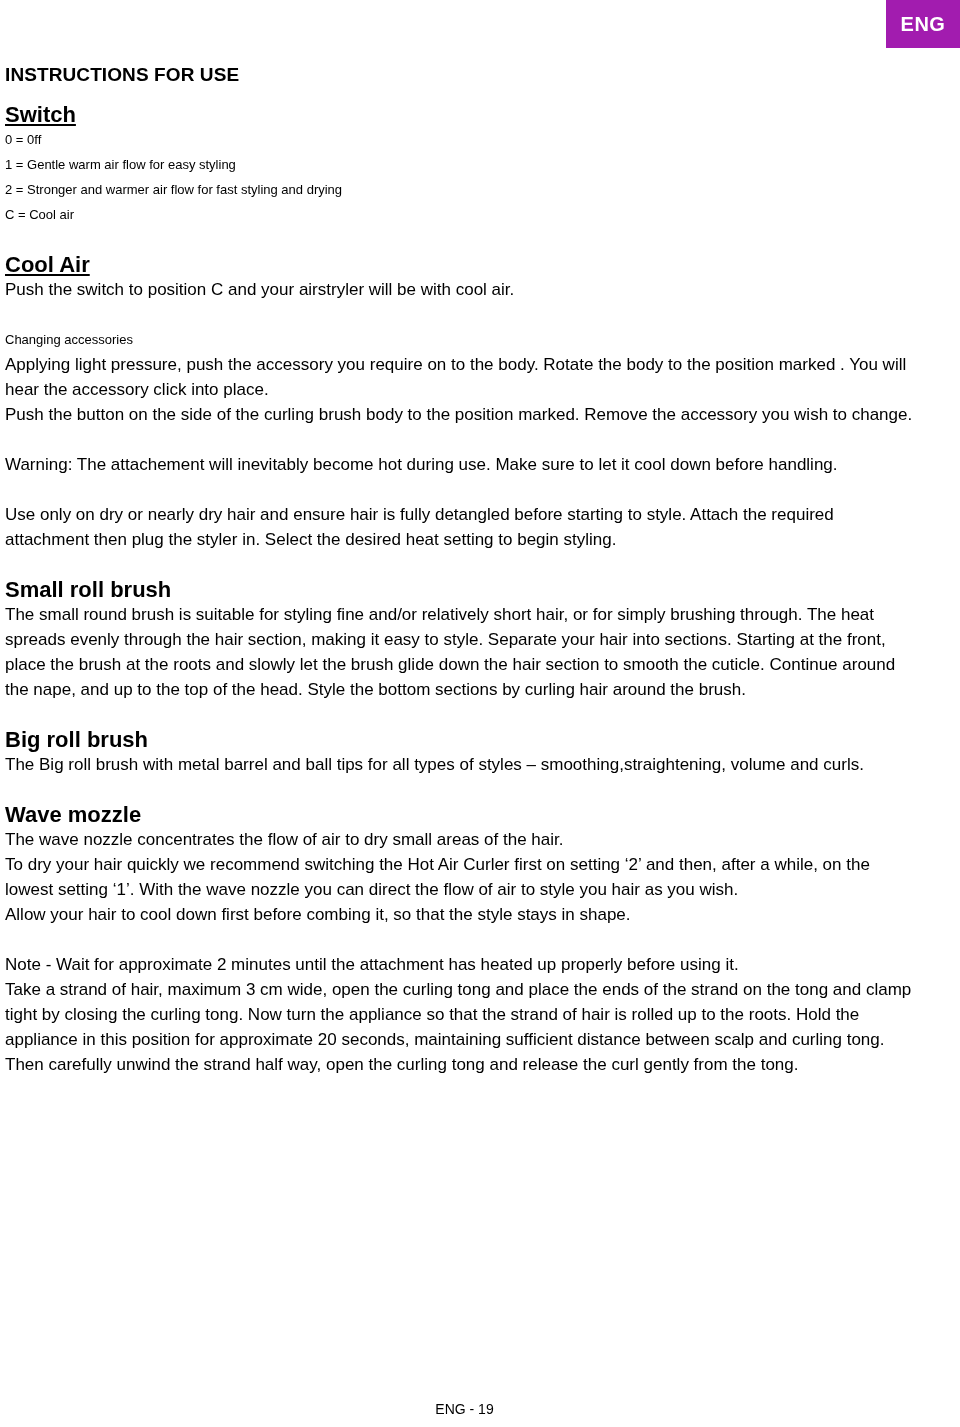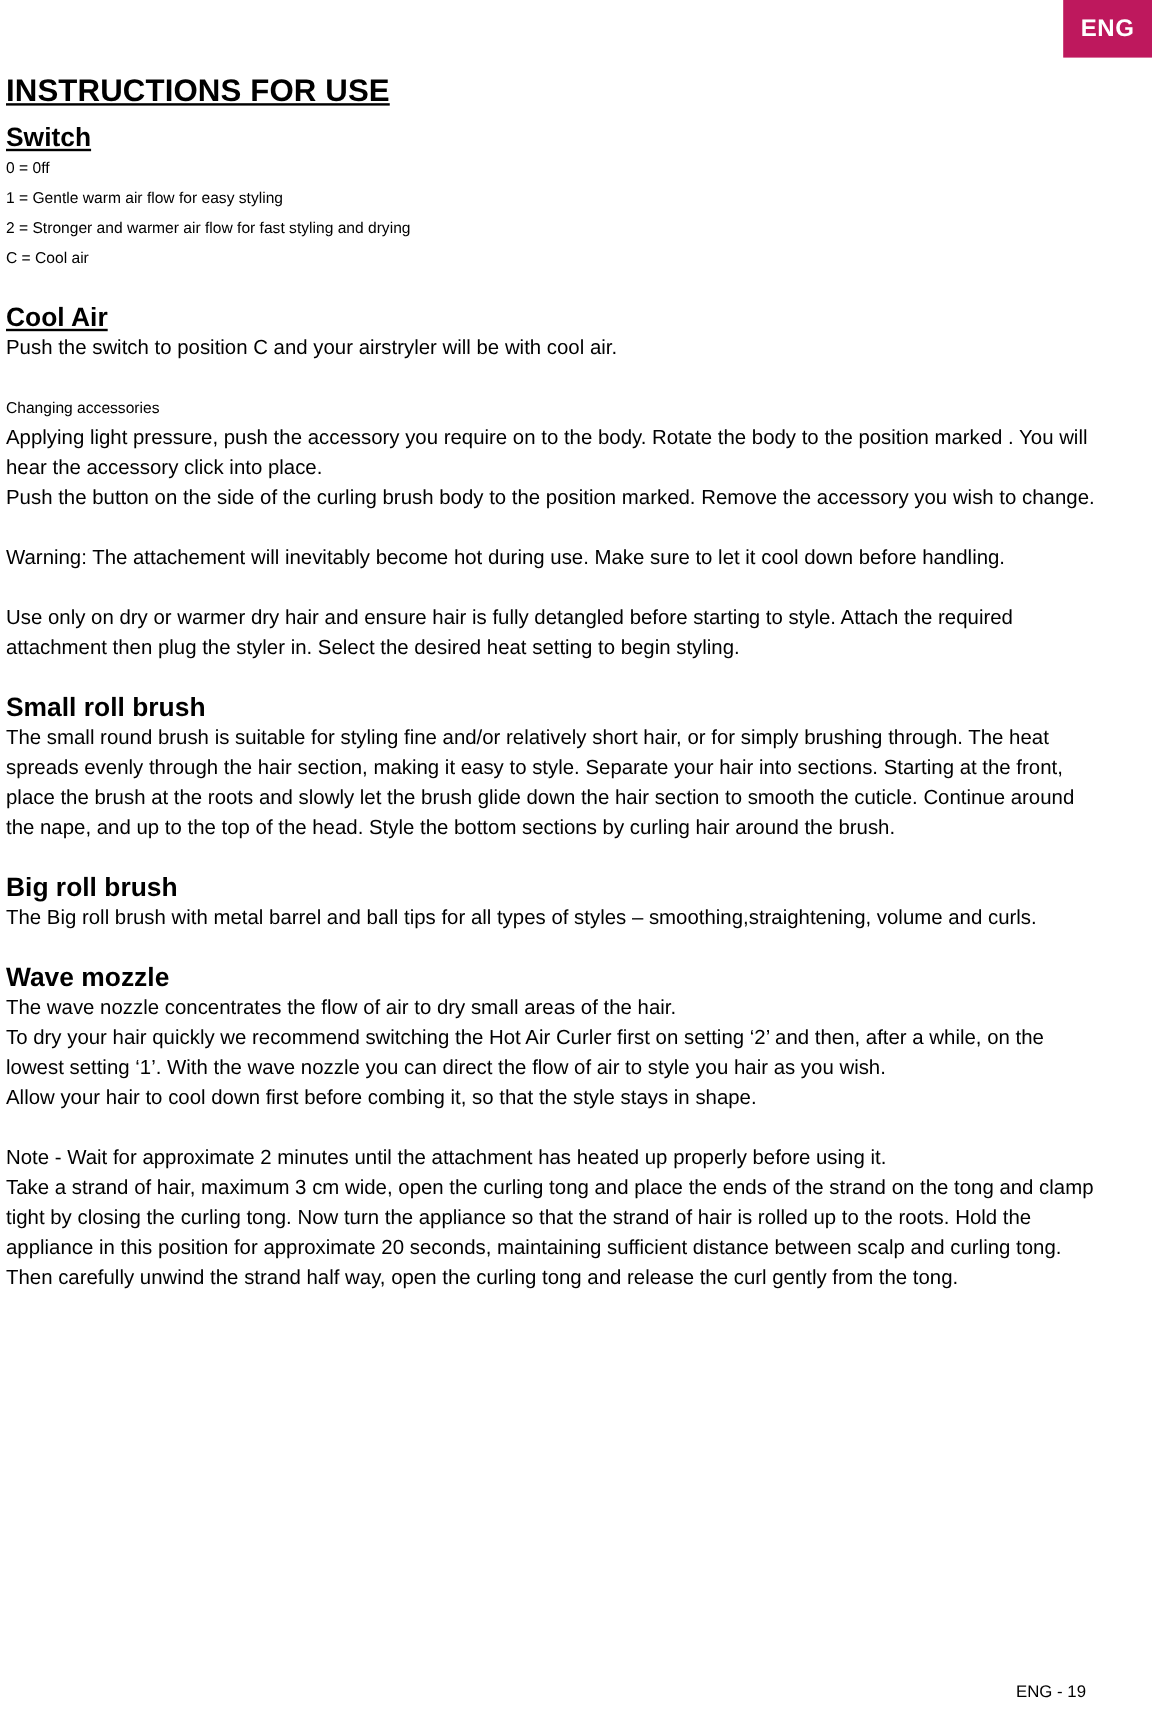--- a/index.html
+++ b/index.html
@@ -17,46 +17,45 @@
     overflow: hidden;
   }
 
   
   .lang-badge {
     position: absolute;
     top: 0;
     left: 886px;
     width: 74px;
     height: 48px;
-    background: #be185d;
+    background: #a21caf;
     color: #ffffff;
     font-size: 20px;
     font-weight: bold;
     letter-spacing: 0.5px;
     display: flex;
     align-items: center;
     justify-content: center;
     box-sizing: border-box;
   }
 
   
   .page {
     position: absolute;
     top: 62px;
     left: 5px;
     width: 910px;
   }
 
   .doc-title {
-    font-size: 26px;
+    font-size: 19px;
     font-weight: bold;
     line-height: 26px;
     margin: 0 0 14px 0;
     letter-spacing: 0.1px;
-    text-decoration: underline;
   }
 
   .section {
     margin: 0;
   }
 
   .sec-head {
     font-size: 22px;
     font-weight: bold;
     line-height: 25px;
@@ -80,23 +79,23 @@
     text-align: left;
   }
 
   .gap-sm { height: 25px; }
   .gap-md { height: 25px; }
 
   
   .footer {
     position: absolute;
     top: 1400px;
-    left: 0;
+    left: 12px;
     width: 905px;
-    text-align: right;
+    text-align: center;
     font-size: 14px;
     line-height: 18px;
   }
 </style>
 </head>
 <body>
 
 <div class="lang-badge">
   <span>ENG</span>
 </div>
@@ -126,21 +125,21 @@
 
   <div class="gap-sm"></div>
 
   <div class="section">
     <div class="line">Changing accessories</div>
     <div class="para">Applying light pressure, push the accessory you require on to the body. Rotate the body to the position marked . You will hear the accessory click into place.</div>
     <div class="para">Push the button on the side of the curling brush body to the position marked. Remove the accessory you wish to change.</div>
     <div class="gap-sm"></div>
     <div class="para">Warning: The attachement will inevitably become hot during use. Make sure to let it cool down before handling.</div>
     <div class="gap-sm"></div>
-    <div class="para">Use only on dry or warmer dry hair and ensure hair is fully detangled before starting to style. Attach the required attachment then plug the styler in. Select the desired heat setting to begin styling.</div>
+    <div class="para">Use only on dry or nearly dry hair and ensure hair is fully detangled before starting to style. Attach the required attachment then plug the styler in. Select the desired heat setting to begin styling.</div>
   </div>
 
   <div class="gap-md"></div>
 
   <div class="section">
     <div class="sec-head">Small roll brush</div>
     <div class="para">The small round brush is suitable for styling fine and/or relatively short hair, or for simply brushing through. The heat spreads evenly through the hair section, making it easy to style. Separate your hair into sections. Starting at the front, place the brush at the roots and slowly let the brush glide down the hair section to smooth the cuticle. Continue around the nape, and up to the top of the head. Style the bottom sections by curling hair around the brush.</div>
   </div>
 
   <div class="gap-md"></div>

